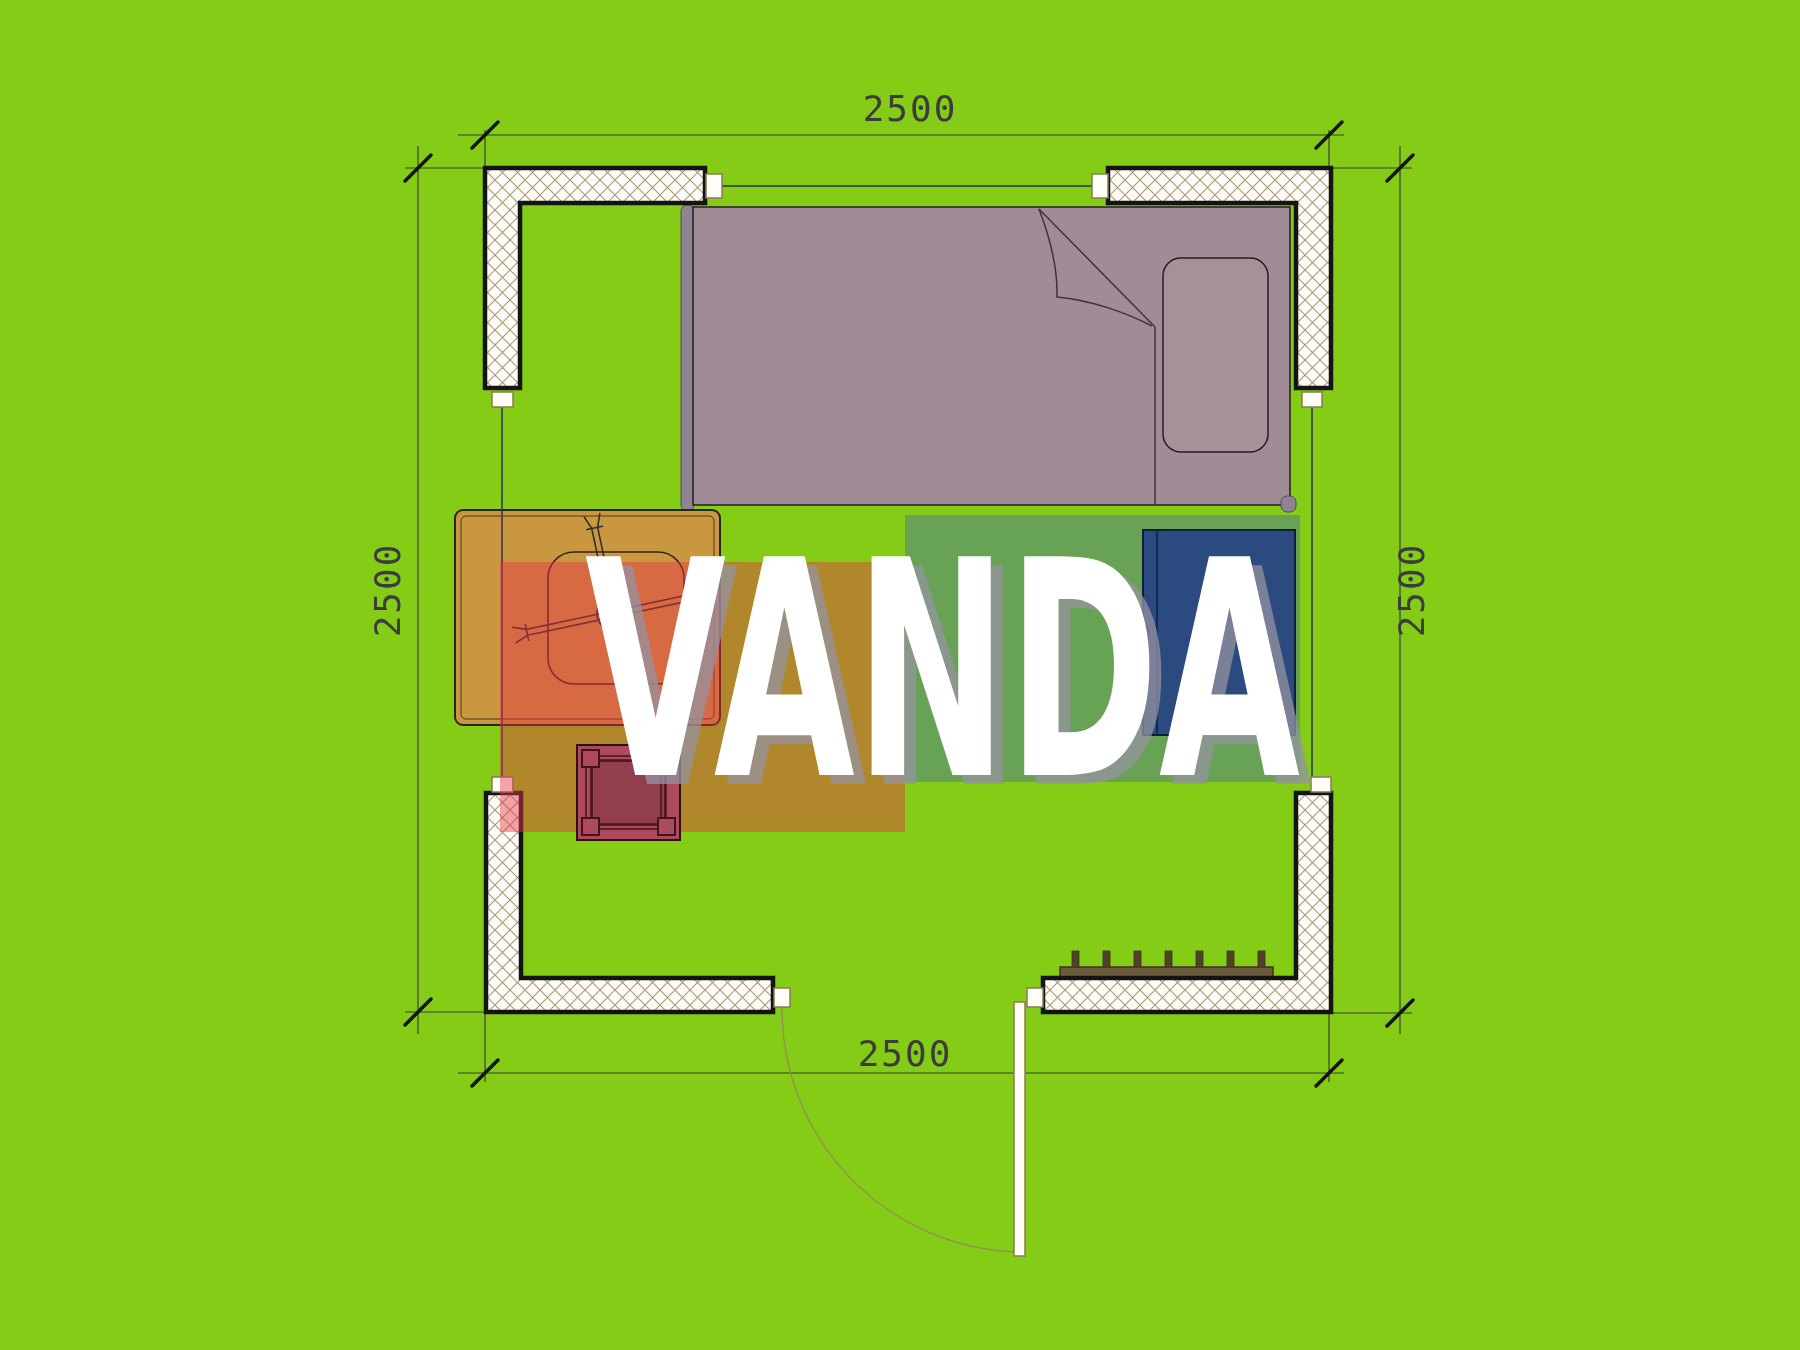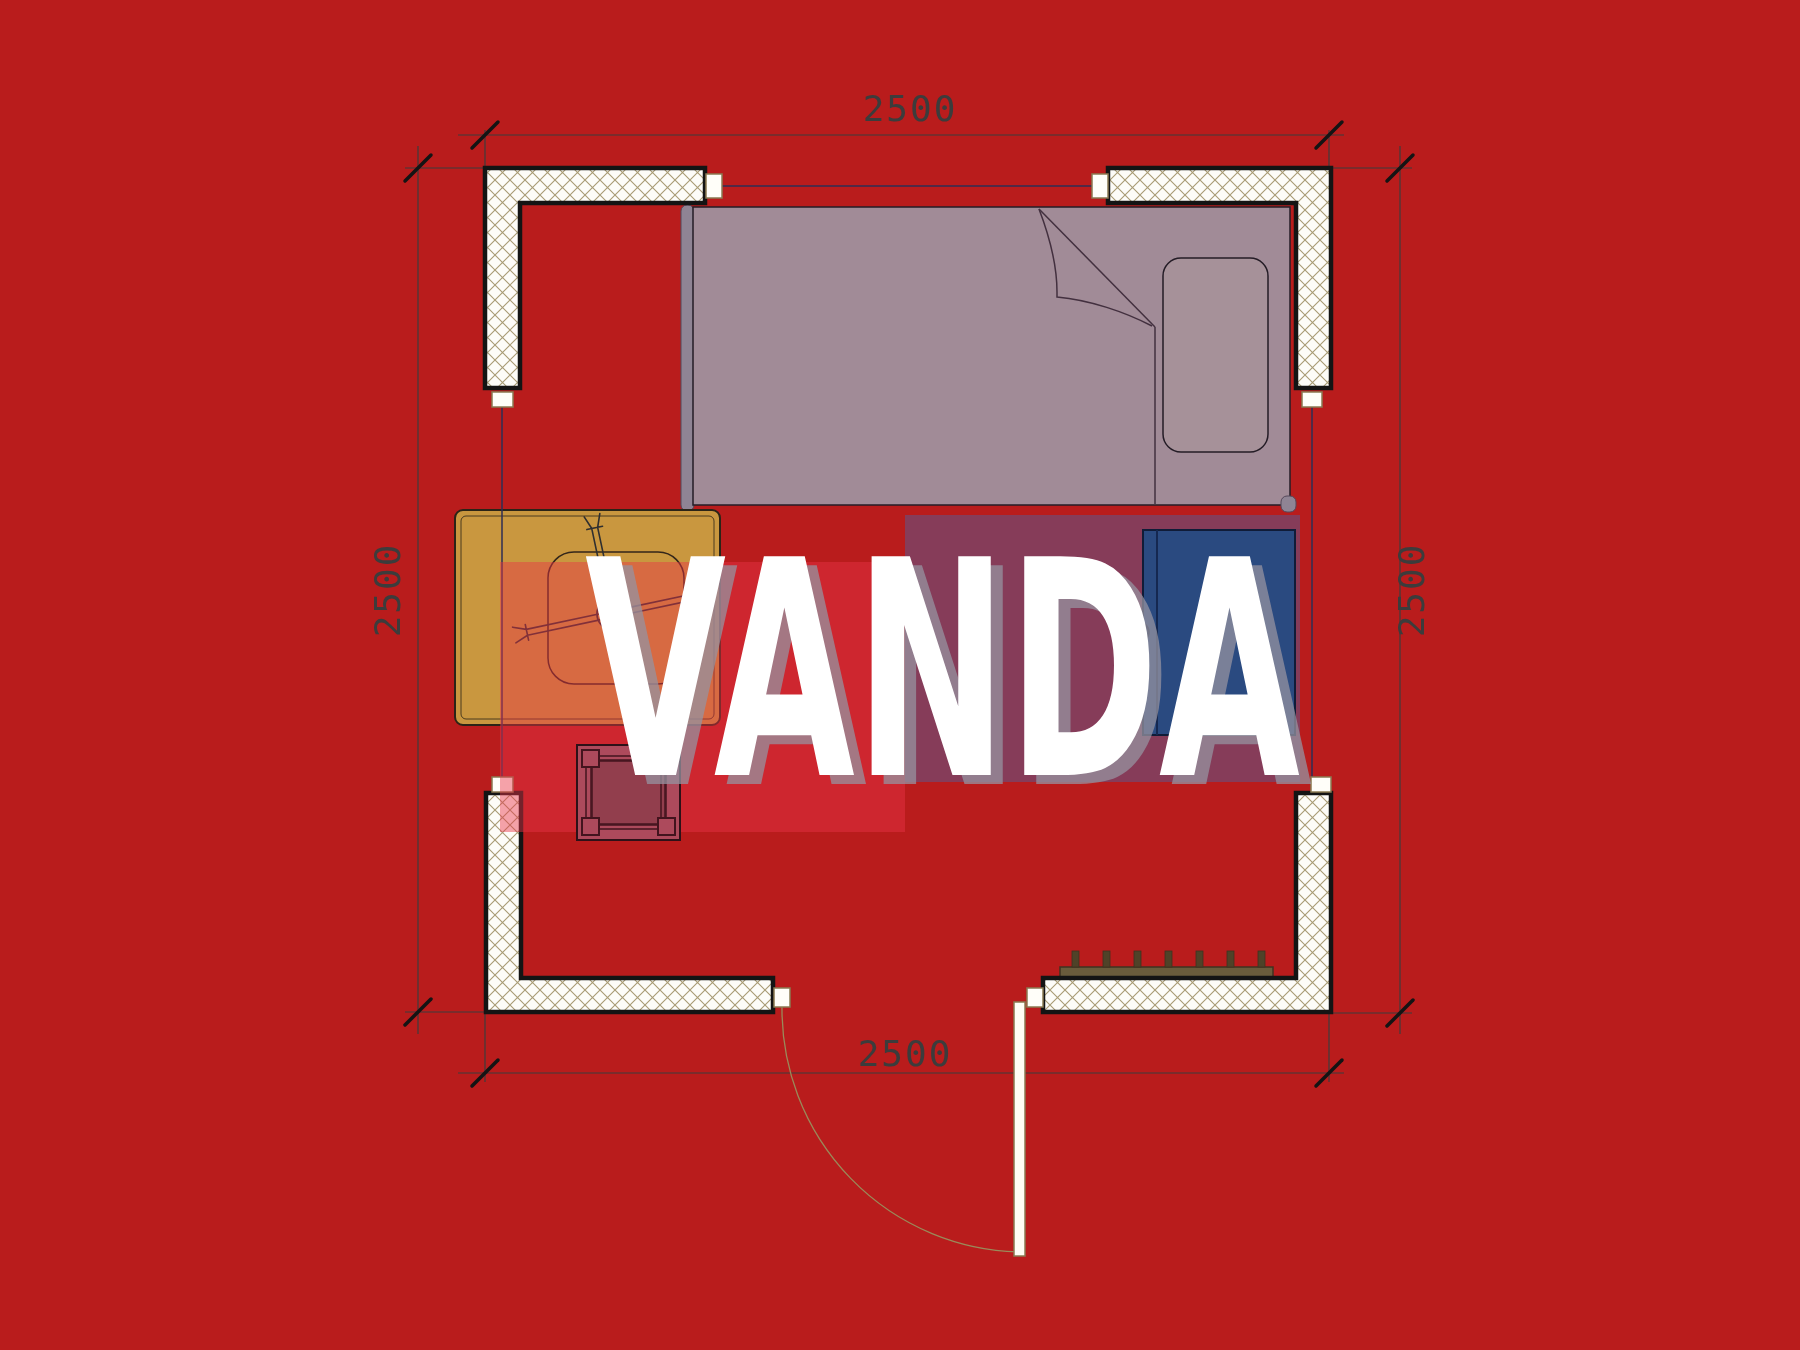--- a/index.html
+++ b/index.html
@@ -1,16 +1,16 @@
 <!DOCTYPE html>
 <html><head>
 <meta charset="utf-8">
 <style>
   html,body{margin:0;padding:0;background:#ffffff;}
-  .canvas{position:relative;width:1800px;height:1350px;background:#b91c1c;overflow:hidden;
+  .canvas{position:relative;width:1800px;height:1350px;background:#84cc16;overflow:hidden;
           font-family:"DejaVu Sans",sans-serif;text-align:center;}
   svg{position:absolute;left:0;top:0;}
   text.dim{font-family:"DejaVu Sans Mono",monospace;font-size:36px;fill:#3c3c3c;letter-spacing:2px;}
   text.wm{font-family:"DejaVu Sans",sans-serif;font-weight:bold;}
 </style>
 </head>
 <body>
 
 <div class="canvas">
 <svg width="1800" height="1350" viewBox="0 0 1800 1350">

